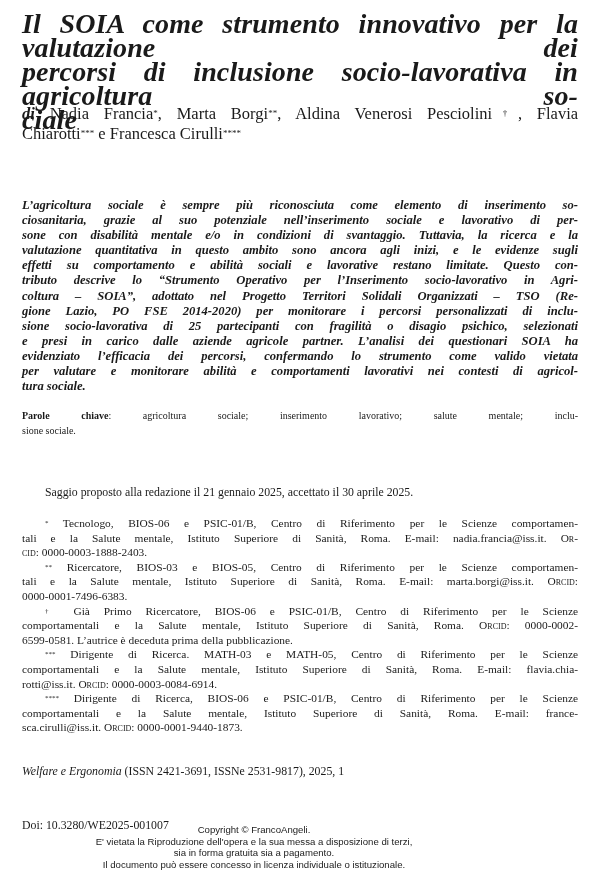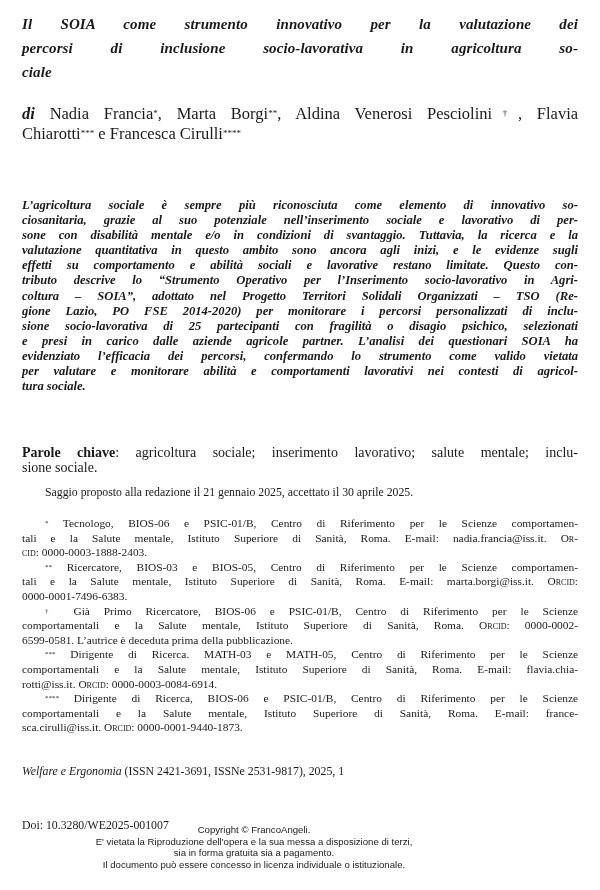--- a/index.html
+++ b/index.html
@@ -1,32 +1,32 @@
 <!DOCTYPE html>
 <html><head>
 <meta charset="utf-8">
 <style>
   html, body { margin:0; padding:0; background:#ffffff; }
   body { width:600px; height:890px; position:relative; overflow:hidden; color:#1a1a1a;
          font-family:"Liberation Serif","DejaVu Serif",serif; }
   .title { position:absolute; left:22px; top:12px; width:556px; margin:0;
-           font-style:italic; font-weight:bold; font-size:15px; line-height:24px;
+           font-style:italic; font-weight:bold; font-size:28px; line-height:24px;
            text-align:justify; text-align-last:left; letter-spacing:0.1px; }
   .title span { display:block; }
   .title span.j { text-align:justify; text-align-last:justify; }
   .authors { position:absolute; left:22px; top:104px; width:556px; font-size:16.5px; line-height:20px; }
   .authors .line { display:block; text-align:justify; text-align-last:justify; }
   .authors .line.last { text-align-last:left; }
   .authors em { font-style:italic; font-weight:bold; }
   .authors sup { font-size:9px; vertical-align:top; position:relative; top:-1px; }
   .abstract { position:absolute; left:22px; top:198px; width:556px; font-style:italic; font-weight:bold;
               font-size:12.6px; line-height:15.1px; }
   .abstract span, .keywords span { display:block; text-align:justify; text-align-last:justify; white-space:nowrap; }
   .abstract span.last, .keywords span.last { text-align-last:left; }
-  .keywords { position:absolute; left:22px; top:445px; width:556px; font-size:14px; line-height:15.1px; }
+  .keywords { position:absolute; left:22px; top:408px; width:556px; font-size:10px; line-height:15.1px; }
   .keywords b { font-weight:bold; }
   .received { position:absolute; left:45px; top:485px; font-size:11.8px; line-height:15px; }
   .footnotes { position:absolute; left:22px; top:516px; width:556px; font-size:11.4px; line-height:14.6px; }
   .fn span { display:block; text-align:justify; text-align-last:justify; white-space:nowrap; }
   .fn span.first { padding-left:23px; }
   .fn span.last { text-align-last:left; }
   .fn sup { font-size:7px; vertical-align:top; }
   .sc { font-variant:small-caps; }
   .journal { position:absolute; left:22px; top:764px; font-size:11.8px; line-height:15px; }
   .journal em { }
@@ -43,21 +43,21 @@
   <span class="j">percorsi di inclusione socio-lavorativa in agricoltura so-</span>
   <span>ciale</span>
 </h1>
 
 <div class="authors">
   <span class="line"><em>di</em> <span>Nadia Francia</span><sup>*</sup><span>,</span> <span>Marta Borgi</span><sup>**</sup><span>,</span> <span>Aldina Venerosi Pesciolini</span><sup>†</sup><span>,</span> <span>Flavia</span></span>
   <span class="line last"><span>Chiarotti</span><sup>***</sup> <span>e</span> <span>Francesca Cirulli</span><sup>****</sup></span>
 </div>
 
 <div class="abstract" id="abstract">
-    <span>L’agricoltura sociale è sempre più riconosciuta come elemento di innovativo so-</span>
+    <span>L’agricoltura sociale è sempre più riconosciuta come elemento di inserimento so-</span>
     <span>ciosanitaria, grazie al suo potenziale nell’inserimento sociale e lavorativo di per-</span>
     <span>sone con disabilità mentale e/o in condizioni di svantaggio. Tuttavia, la ricerca e la</span>
     <span>valutazione quantitativa in questo ambito sono ancora agli inizi, e le evidenze sugli</span>
     <span>effetti su comportamento e abilità sociali e lavorative restano limitate. Questo con-</span>
     <span>tributo descrive lo “Strumento Operativo per l’Inserimento socio-lavorativo in Agri-</span>
     <span>coltura – SOIA”, adottato nel Progetto Territori Solidali Organizzati – TSO (Re-</span>
     <span>gione Lazio, PO FSE 2014-2020) per monitorare i percorsi personalizzati di inclu-</span>
     <span>sione socio-lavorativa di 25 partecipanti con fragilità o disagio psichico, selezionati</span>
     <span>e presi in carico dalle aziende agricole partner. L’analisi dei questionari SOIA ha</span>
     <span>evidenziato l’efficacia dei percorsi, confermando lo strumento come valido vietata</span>

